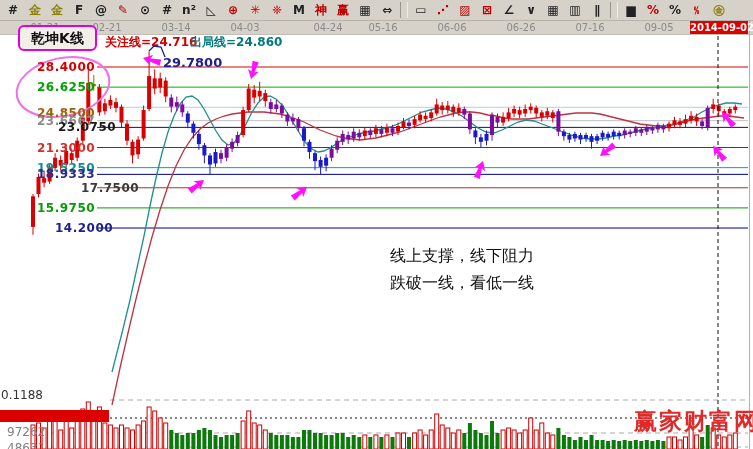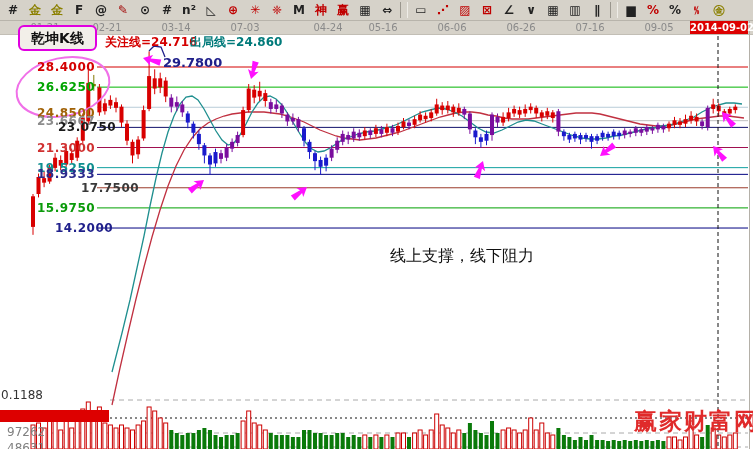--- a/index.html
+++ b/index.html
@@ -69,21 +69,21 @@
     <div class="tb-icon" style="color: rgb(192, 0, 0);">%</div>
     <div class="tb-icon" style="color: rgb(34, 34, 34);">%</div>
     <div class="tb-icon" style="color: rgb(192, 0, 0);">﹪</div>
     <div class="tb-icon" style="color: rgb(139, 128, 0);">㊎</div>
   </div>
 
 <div id="datestrip">
     <span class="date-label" style="left: 45px;">01-21</span>
     <span class="date-label" style="left: 107px;">02-21</span>
     <span class="date-label" style="left: 176px;">03-14</span>
-    <span class="date-label" style="left: 245px;">07-03</span>
+    <span class="date-label" style="left: 245px;">04-03</span>
     <span class="date-label" style="left: 328px;">04-24</span>
     <span class="date-label" style="left: 383px;">05-16</span>
     <span class="date-label" style="left: 452px;">06-06</span>
     <span class="date-label" style="left: 521px;">06-26</span>
     <span class="date-label" style="left: 590px;">07-16</span>
     <span class="date-label" style="left: 659px;">09-05</span>
     <span class="date-label" style="left: 724px;">08-26</span>
   </div>
 
 <div id="current-date-box" class="overlay">2014-09-02</div>
@@ -503,20 +503,21 @@
     <path d="M0 0 L-9 5.5 L-7.5 1.6 L-18 3.2 L-18 -3.2 L-7.5 -1.6 L-9 -5.5 Z" fill="#ff10ff" transform="translate(722,112) rotate(-130)"></path>
   </svg>
 
 <div id="indicator-box" class="overlay">乾坤K线</div>
 <div id="attention-label" class="overlay">关注线=24.716</div>
 <div id="exit-label" class="overlay">出局线=24.860</div>
 <div id="peak-label" class="overlay">29.7800</div>
 
 <div id="annotation" class="overlay">
   <div>线上支撑，线下阻力</div>
+  <div>跌破一线，看低一线</div>
 </div>
 
 <div id="vol-label-top" class="overlay">0.1188</div>
 <div id="red-bar" class="overlay"></div>
 <div id="vol-label-mid" class="overlay">97262</div>
 <div id="vol-label-low" class="overlay">48631</div>
 
 <div id="watermark" class="overlay">赢家财富网</div>
 
 <div id="right-border"></div>

